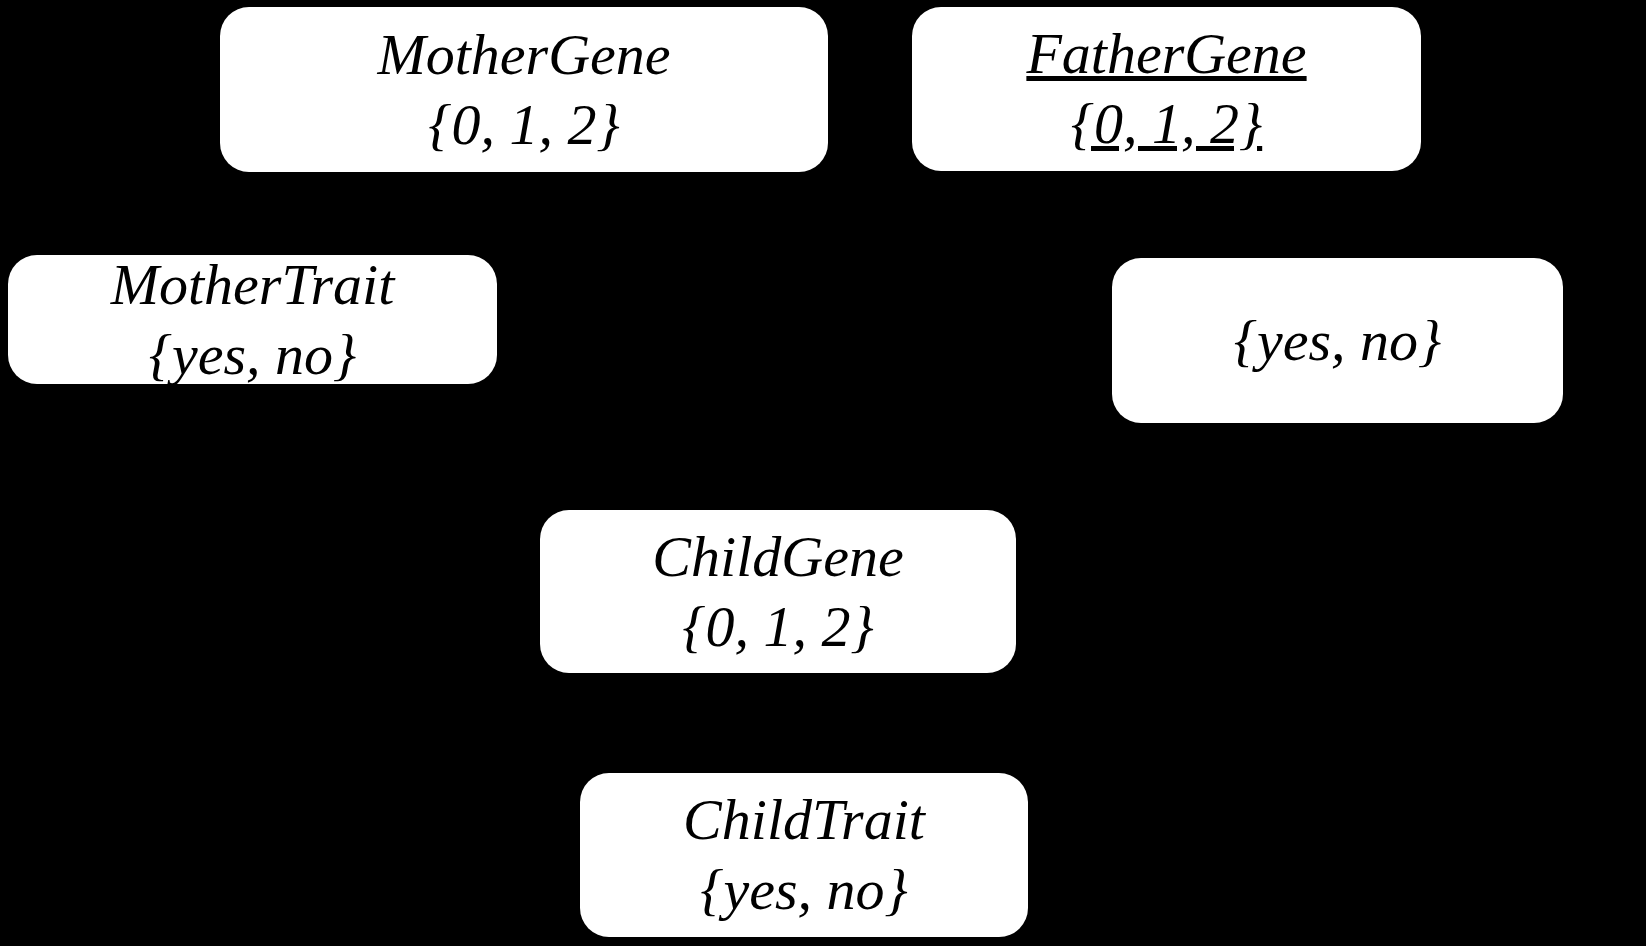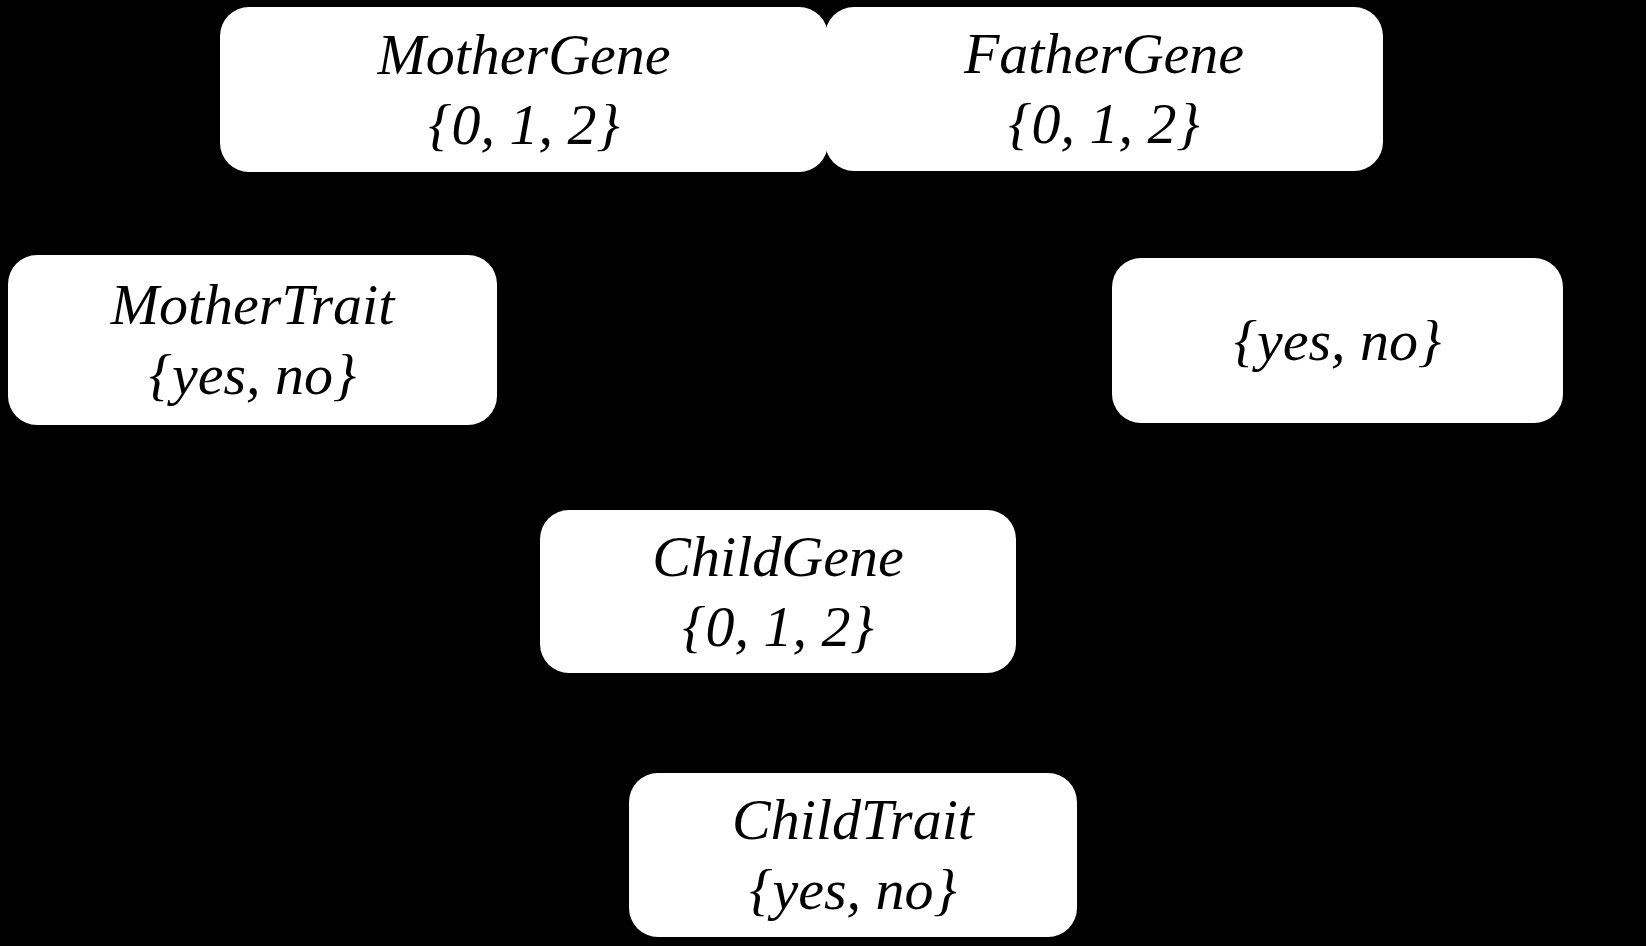--- a/index.html
+++ b/index.html
@@ -29,25 +29,25 @@
     font-size: 58px;
     line-height: 1.2;
   }
   .node .node-label,
   .node .node-domain {
     display: block;
     white-space: nowrap;
   }
   
   #node-mother-gene  { left: 220px;  top: 7px;   width: 608px; height: 165px; }
-  #node-father-gene  { left: 825px;  top: 7px;   width: 558px; height: 164px; }
-  #node-mother-trait { left: 8px;    top: 255px; width: 489px; height: 170px; align-items: center; }
+  #node-father-gene  { left: 912px;  top: 7px;   width: 509px; height: 164px; text-decoration: underline; }
+  #node-mother-trait { left: 8px;    top: 255px; width: 489px; height: 129px; align-items: center; }
   #node-father-trait { left: 1112px; top: 258px; width: 451px; height: 165px; }
   #node-child-gene   { left: 540px;  top: 510px; width: 476px; height: 163px; justify-content: center; }
-  #node-child-trait  { left: 629px;  top: 773px; width: 448px; height: 164px; }
+  #node-child-trait  { left: 580px;  top: 773px; width: 448px; height: 164px; }
 </style>
 </head>
 <body>
 
 <div class="canvas">
 
   <div class="node" id="node-mother-gene">
     <span class="node-label">MotherGene</span>
     <span class="node-domain">{0, 1, 2}</span>
   </div>

